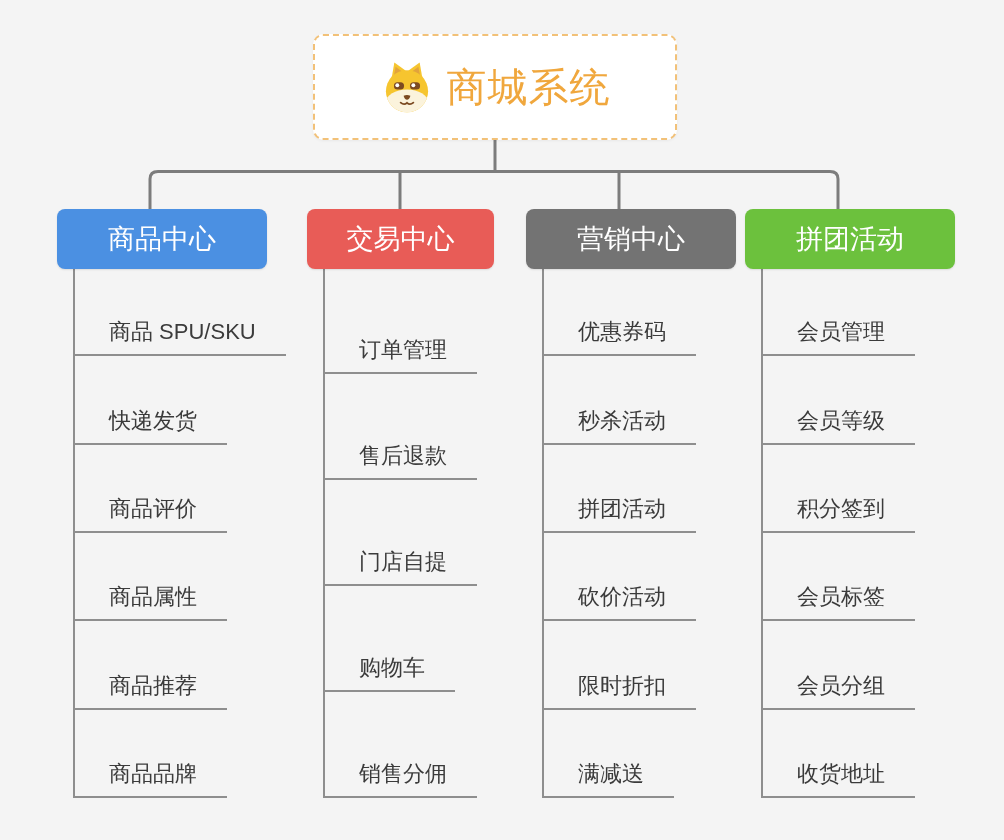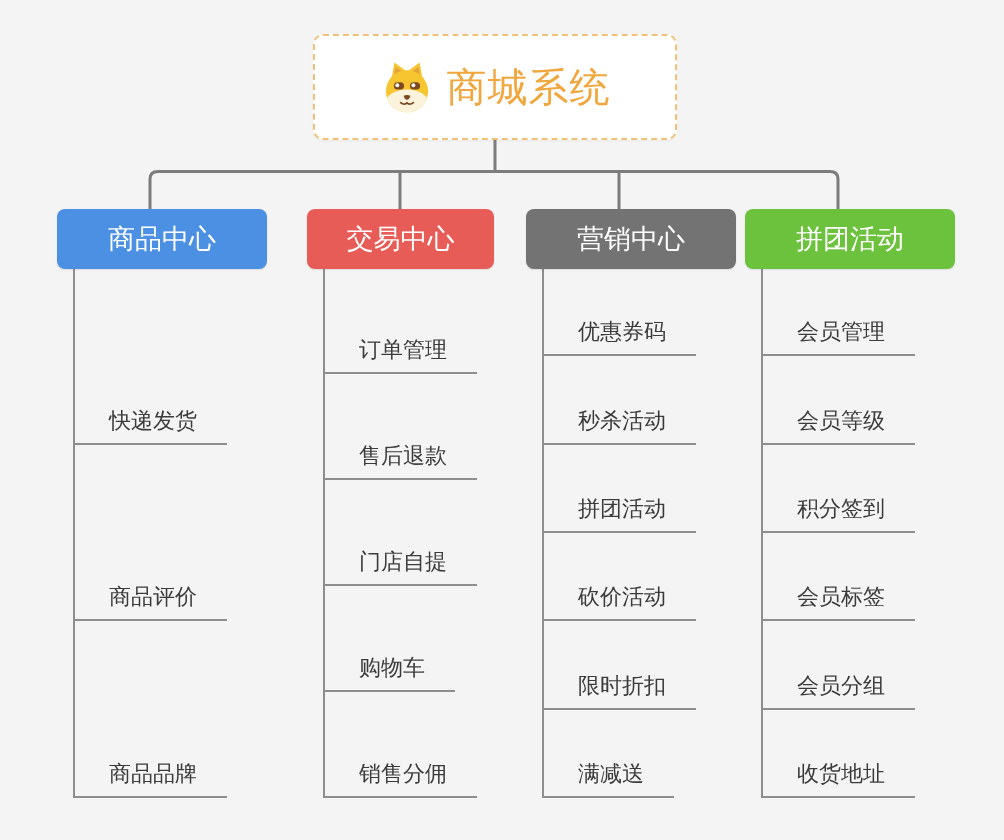--- a/index.html
+++ b/index.html
@@ -90,22 +90,25 @@
       <path d="M28,42.5 Q32,40.5 36,42.5 Q34.8,47.2 32,47.2 Q29.2,47.2 28,42.5 Z" fill="#7c4a21"></path>
       <path d="M24.5,50.5 Q28.5,54 32,50.8 Q35.5,54 39.5,50.5" stroke="#7c4a21" stroke-width="2.2" fill="none" stroke-linecap="round"></path>
     </svg>
     <span class="root-label">商城系统</span>
   </div>
 
   <div class="branch-node b1" style="background-color: rgb(75, 144, 226);">
     <span>商品中心</span>
   </div>
   <div class="leaf-col c1">
+    <div class="leaf">商品 SPU/SKU</div>
     <div class="leaf">快递发货</div>
     <div class="leaf">商品评价</div>
+    <div class="leaf">商品属性</div>
+    <div class="leaf">商品推荐</div>
     <div class="leaf">商品品牌</div>
   </div>
 
   <div class="branch-node b2" style="background-color: rgb(232, 92, 87);">
     <span>交易中心</span>
   </div>
   <div class="leaf-col c2">
     <div class="leaf">订单管理</div>
     <div class="leaf">售后退款</div>
     <div class="leaf">门店自提</div>

